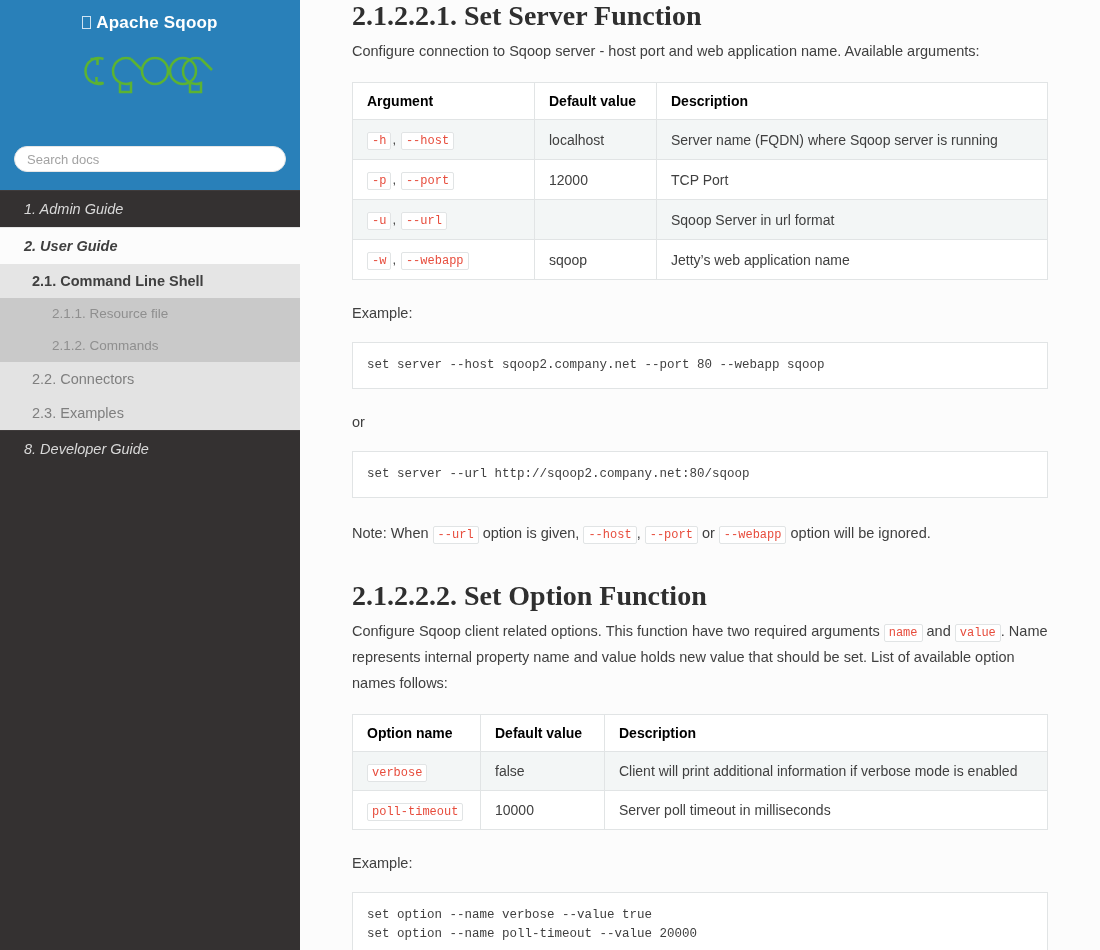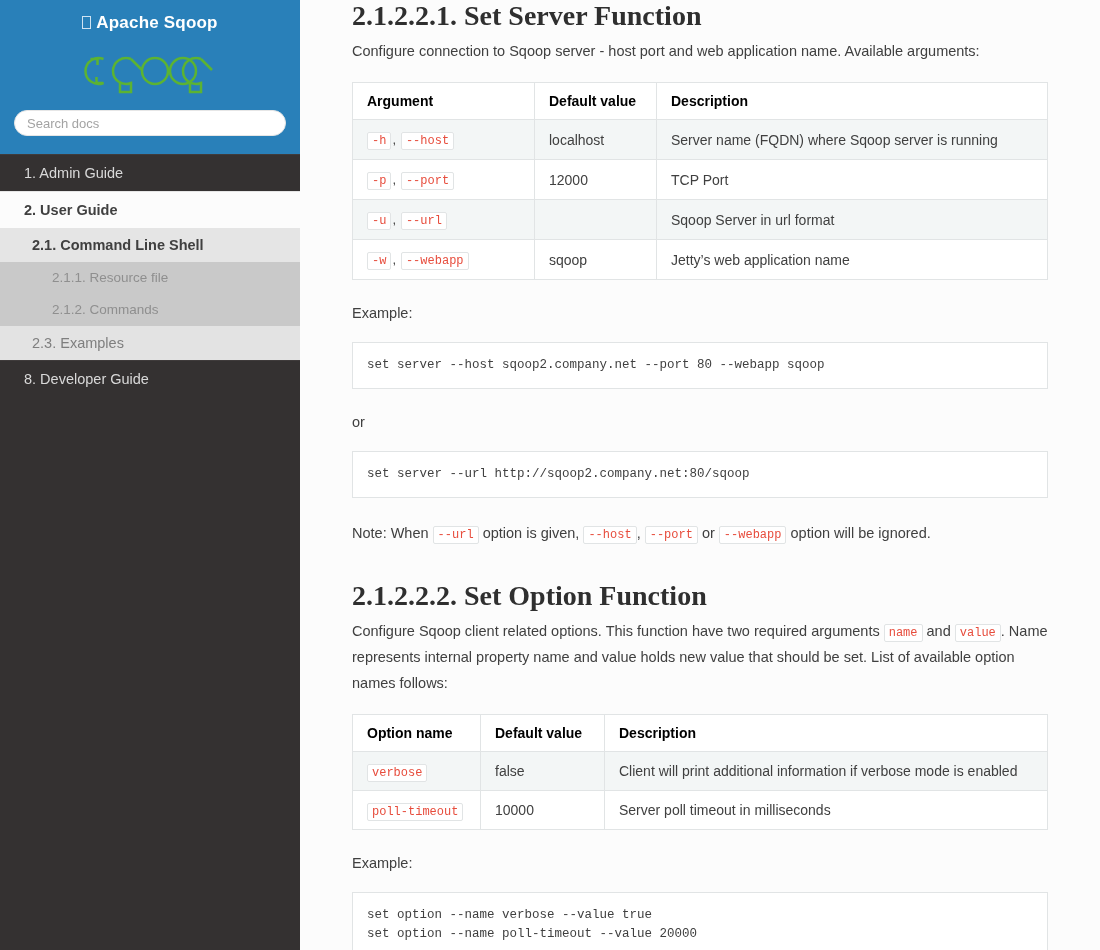--- a/index.html
+++ b/index.html
@@ -45,32 +45,34 @@
     width: 100%;
     height: 26px;
     border-radius: 50px;
     border: 1px solid #e6e6e6;
     background: #fff;
     padding: 0 12px;
     font-size: 13px;
     color: #999;
     font-family: "Liberation Sans", sans-serif;
     outline: none;
+    margin-top: 36px;
   }
   .search-input::placeholder { color: #a3a3a3; opacity: 1; }
 
   .nav { padding: 0; margin: 0; list-style: none; }
   .nav-l1 {
     display: block;
     padding: 8px 0 8px 24px;
     font-size: 14.5px;
     color: #d9d9d9;
     background: #343131;
     border-top: 1px solid #3f3b3b;
     line-height: 20px;
+    font-style: italic;
   }
   .nav-l1.current {
     background: #fcfcfc;
     color: #404040;
     font-weight: bold;
     border-top: 1px solid #e6e6e6;
   }
   .sub-l2 { list-style: none; margin: 0; padding: 0; background: #e3e3e3; }
   .nav-l2 {
     display: block;
@@ -229,20 +231,23 @@
             <ul class="sub-l3">
               <li>
                 <a class="nav-l3">2.1.1. Resource file</a>
               </li>
               <li>
                 <a class="nav-l3">2.1.2. Commands</a>
               </li>
             </ul>
           </li>
           <li>
+            <a class="nav-l2">2.2. Connectors</a>
+          </li>
+          <li>
             <a class="nav-l2">2.3. Examples</a>
           </li>
         </ul>
       </li>
 
       <li>
         <a class="nav-l1">8. Developer Guide</a>
       </li>
     </ul>
   </div>

